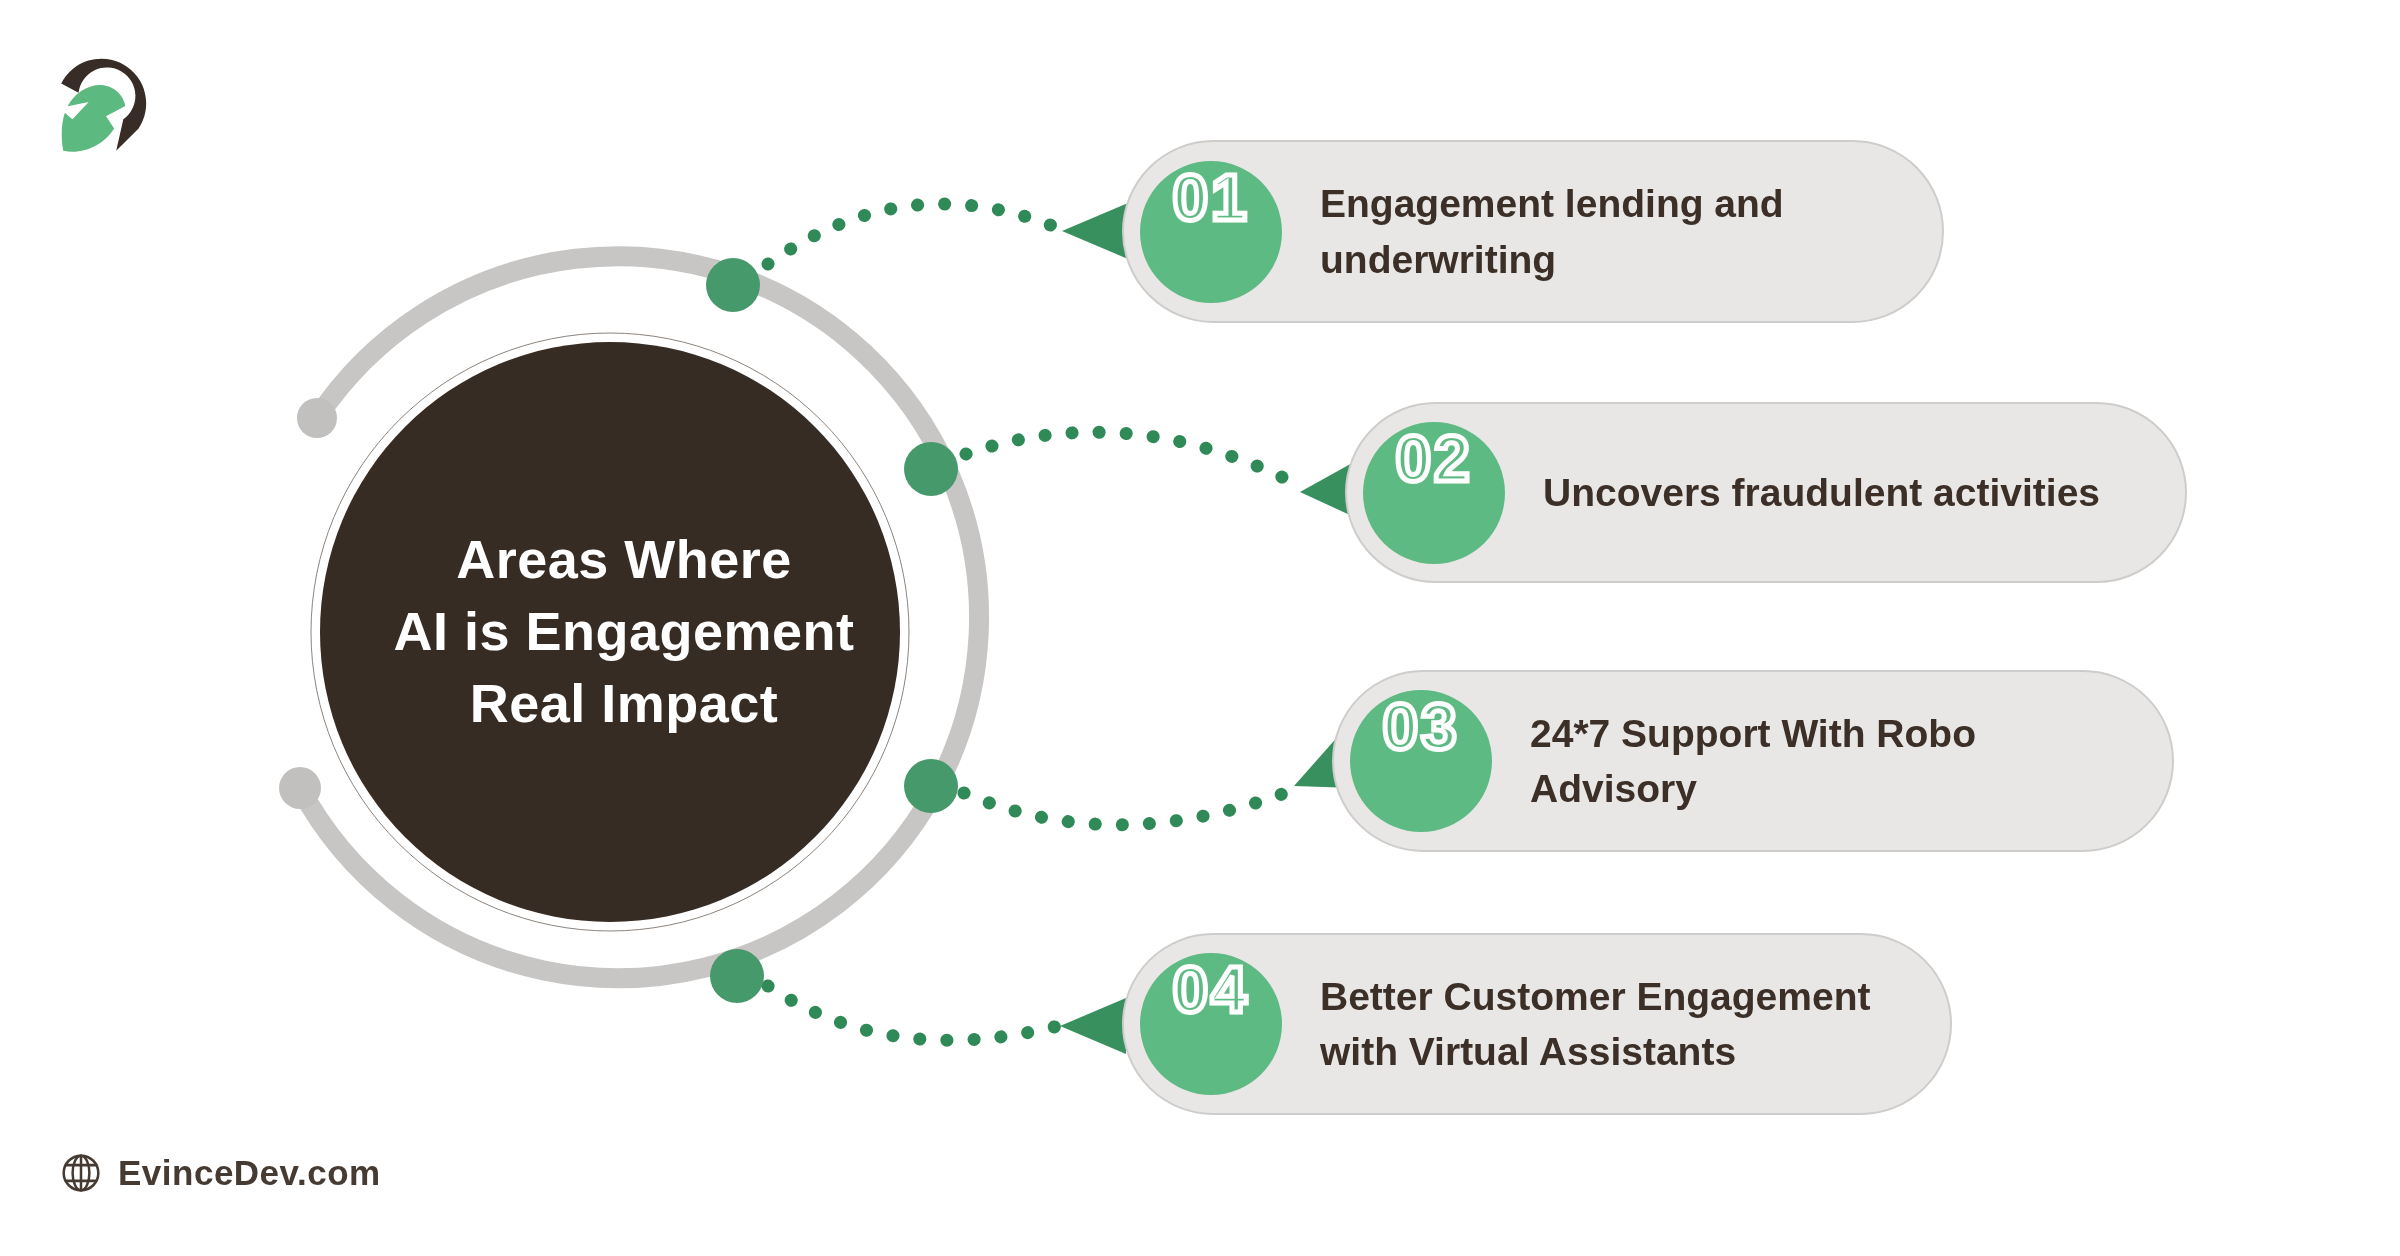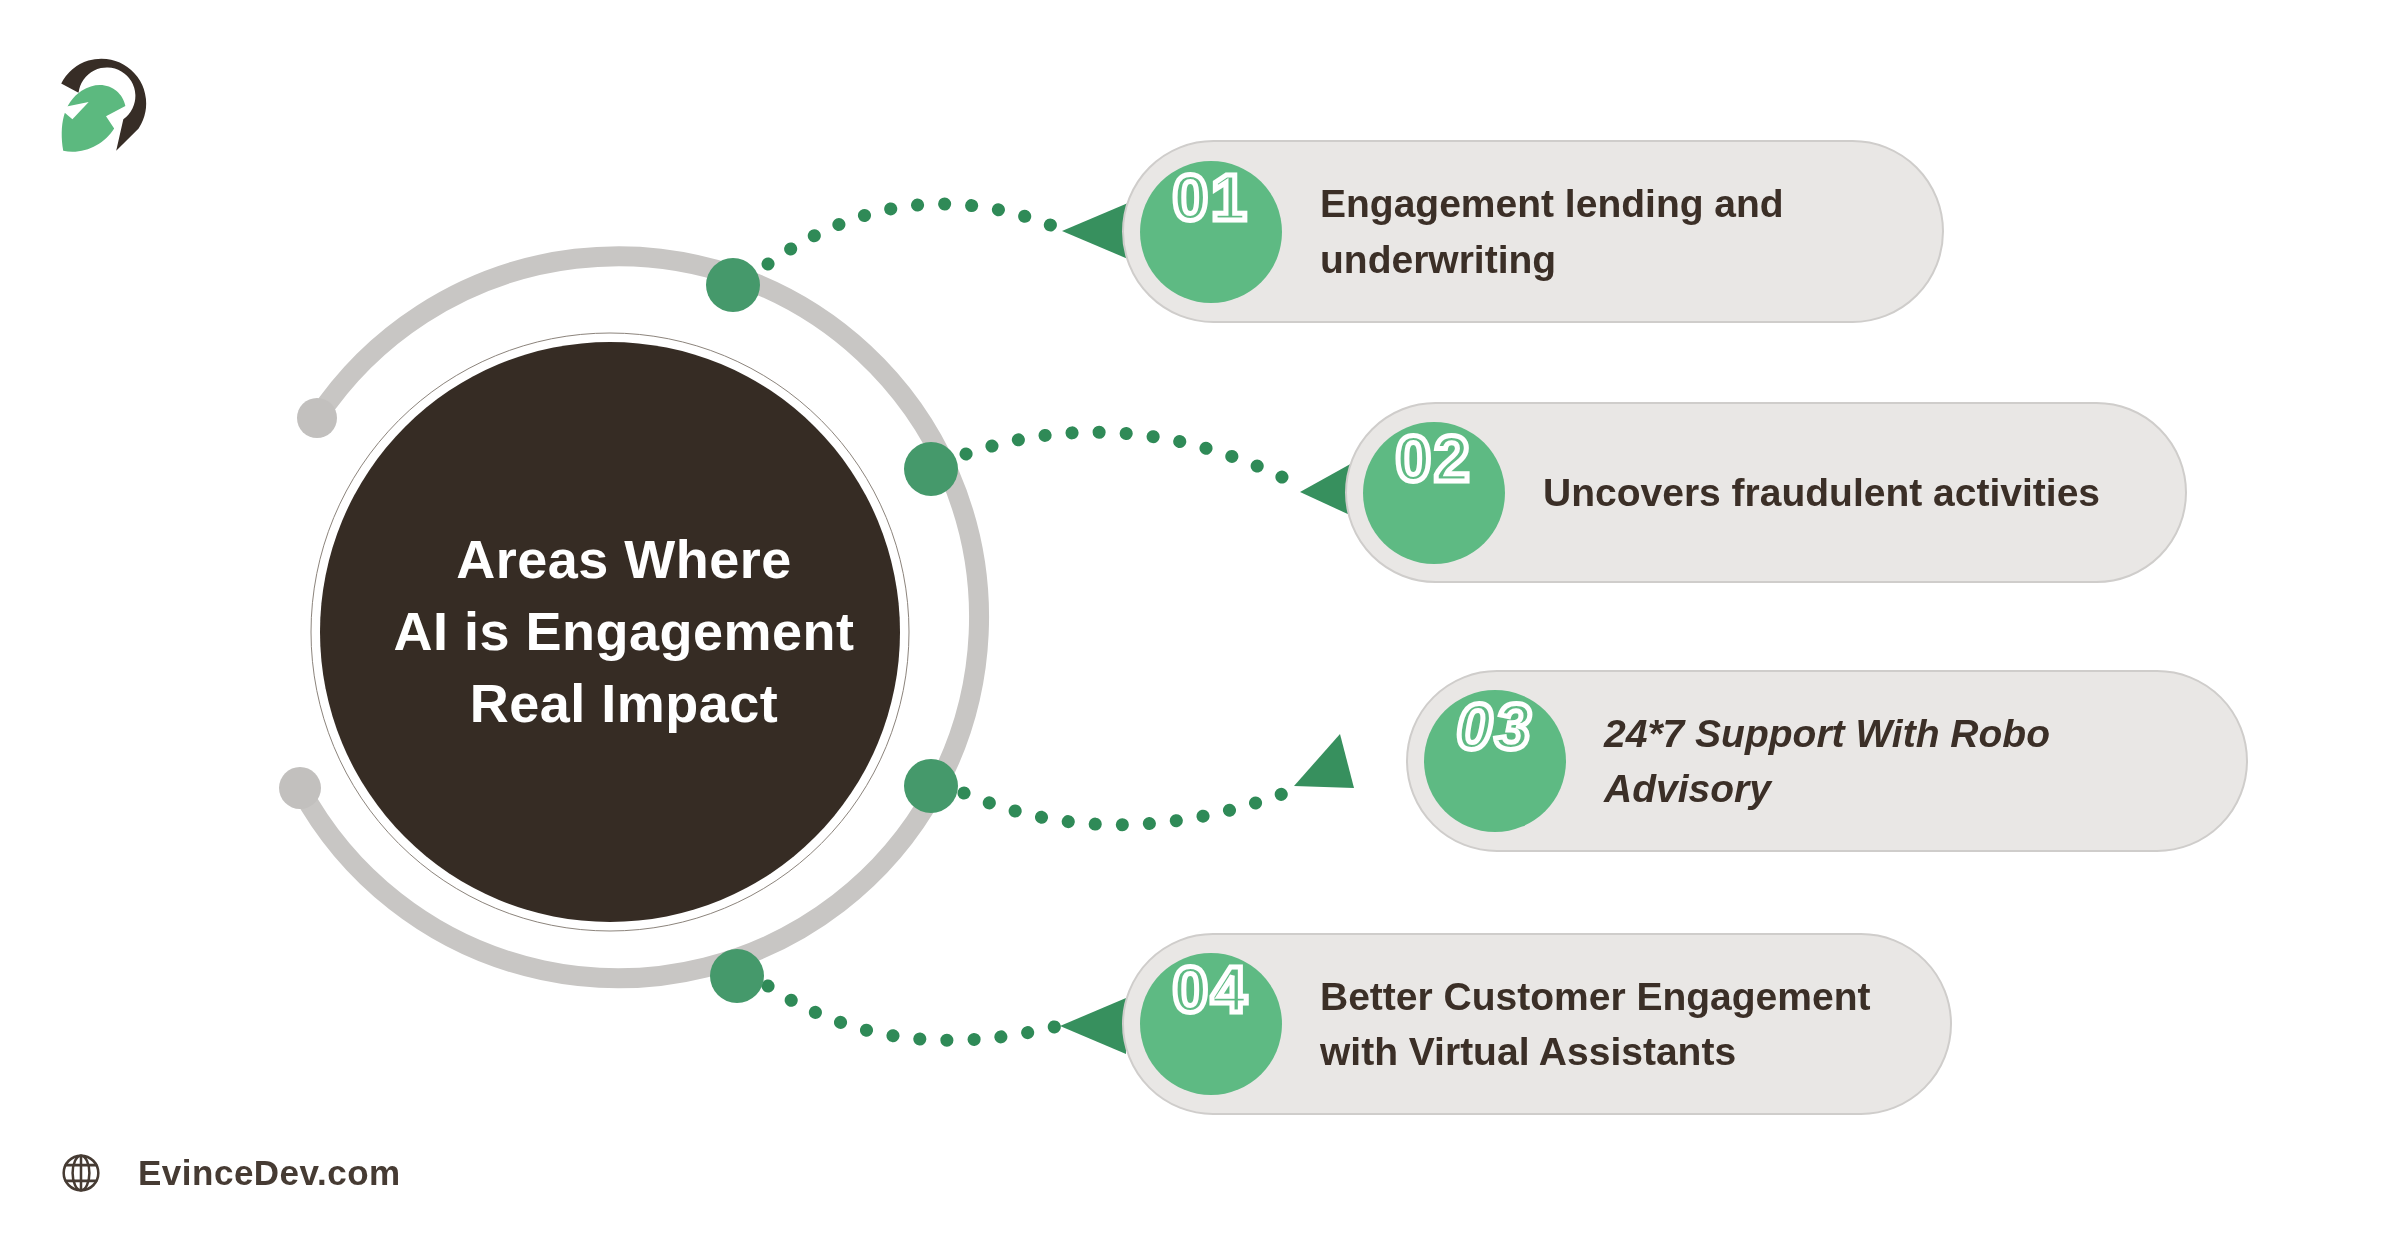--- a/index.html
+++ b/index.html
@@ -38,42 +38,42 @@
   .center-title span{display:block;}
   .pill{
     position:absolute;z-index:2;
     background:var(--pill-bg);
     border:2px solid var(--pill-border);
     border-radius:95px;
     display:flex;align-items:center;
   }
   .pill-1{left:1122px;top:140px;width:822px;height:183px;}
   .pill-2{left:1345px;top:402px;width:842px;height:181px;}
-  .pill-3{left:1406px;top:670px;width:842px;height:182px;font-style:italic;}
+  .pill-3{left:1332px;top:670px;width:842px;height:182px;}
   .pill-4{left:1122px;top:933px;width:830px;height:182px;}
   .badge{
     position:absolute;left:16px;top:50%;transform:translateY(-50%);
     width:142px;height:142px;border-radius:50%;
     background:var(--badge-green);
     display:flex;align-items:flex-start;justify-content:center;
   }
   .badge-num{
     font-size:64px;font-weight:700;letter-spacing:3px;
     color:var(--badge-green);
     -webkit-text-stroke:5px #ffffff;
   }
   .pill-label{
     padding-left:196px;padding-right:42px;
     font-size:39px;font-weight:700;line-height:1.42;
     color:var(--pill-text);
   }
   .pill-label span{display:block;}
   .footer{
     position:absolute;left:60px;top:1152px;z-index:3;
-    display:flex;align-items:center;gap:36px;
+    display:flex;align-items:center;gap:16px;
   }
   .footer-text{
     font-size:35px;font-weight:700;color:var(--footer-text);
     letter-spacing:.5px;
   }
 </style>
 </head>
 <body>
 
 <div class="canvas">

